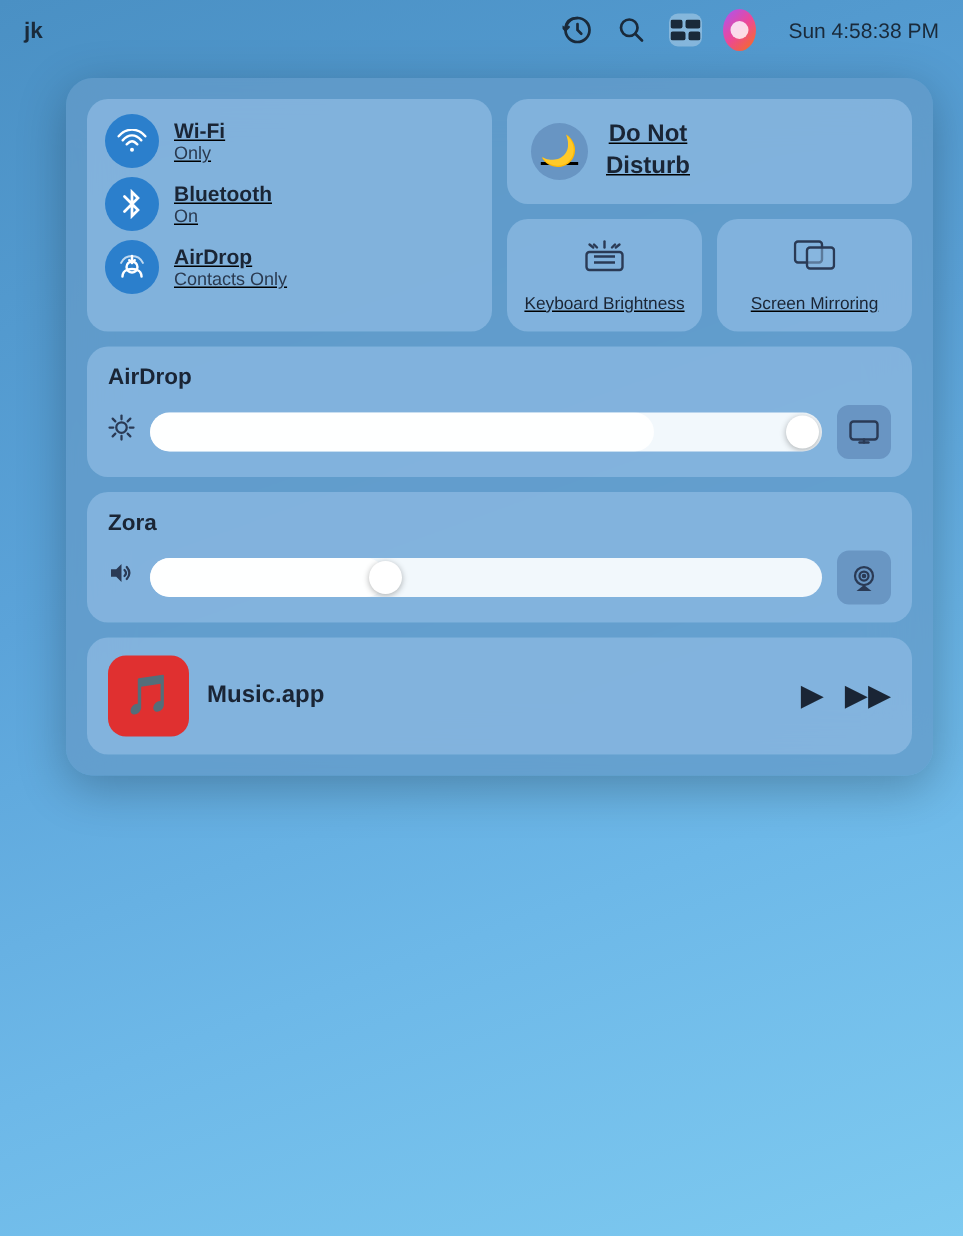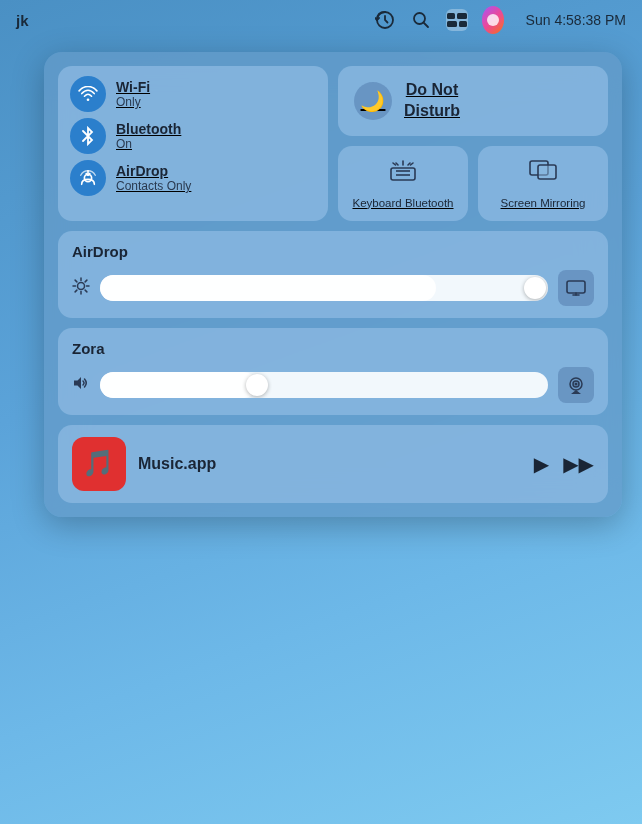--- a/index.html
+++ b/index.html
@@ -421,21 +421,21 @@
               <line x1="7" y1="13" x2="21" y2="13"></line>
               <line x1="7" y1="17" x2="21" y2="17"></line>
               <line x1="14" y1="3" x2="14" y2="7" stroke-linecap="round"></line>
               <line x1="7" y1="5" x2="9" y2="7" stroke-linecap="round"></line>
               <line x1="21" y1="5" x2="19" y2="7" stroke-linecap="round"></line>
               <line x1="4" y1="5" x2="6.5" y2="7" stroke-linecap="round"></line>
               <line x1="24" y1="5" x2="21.5" y2="7" stroke-linecap="round"></line>
             </svg>
           </div>
           <div class="small-card-label">Keyboard
-Bluetooth</div>
+Brightness</div>
         </div>
         <div class="small-card">
           <div class="small-card-icon mirror-icon">
             <svg width="28" height="24" viewBox="0 0 28 24" fill="none" stroke="#2a3a55" stroke-width="1.6">
               <rect x="1" y="3" width="18" height="14" rx="2"></rect>
               <rect x="9" y="7" width="18" height="14" rx="2" fill="rgba(140,185,225,0.5)"></rect>
             </svg>
           </div>
           <div class="small-card-label">Screen
 Mirroring</div>

